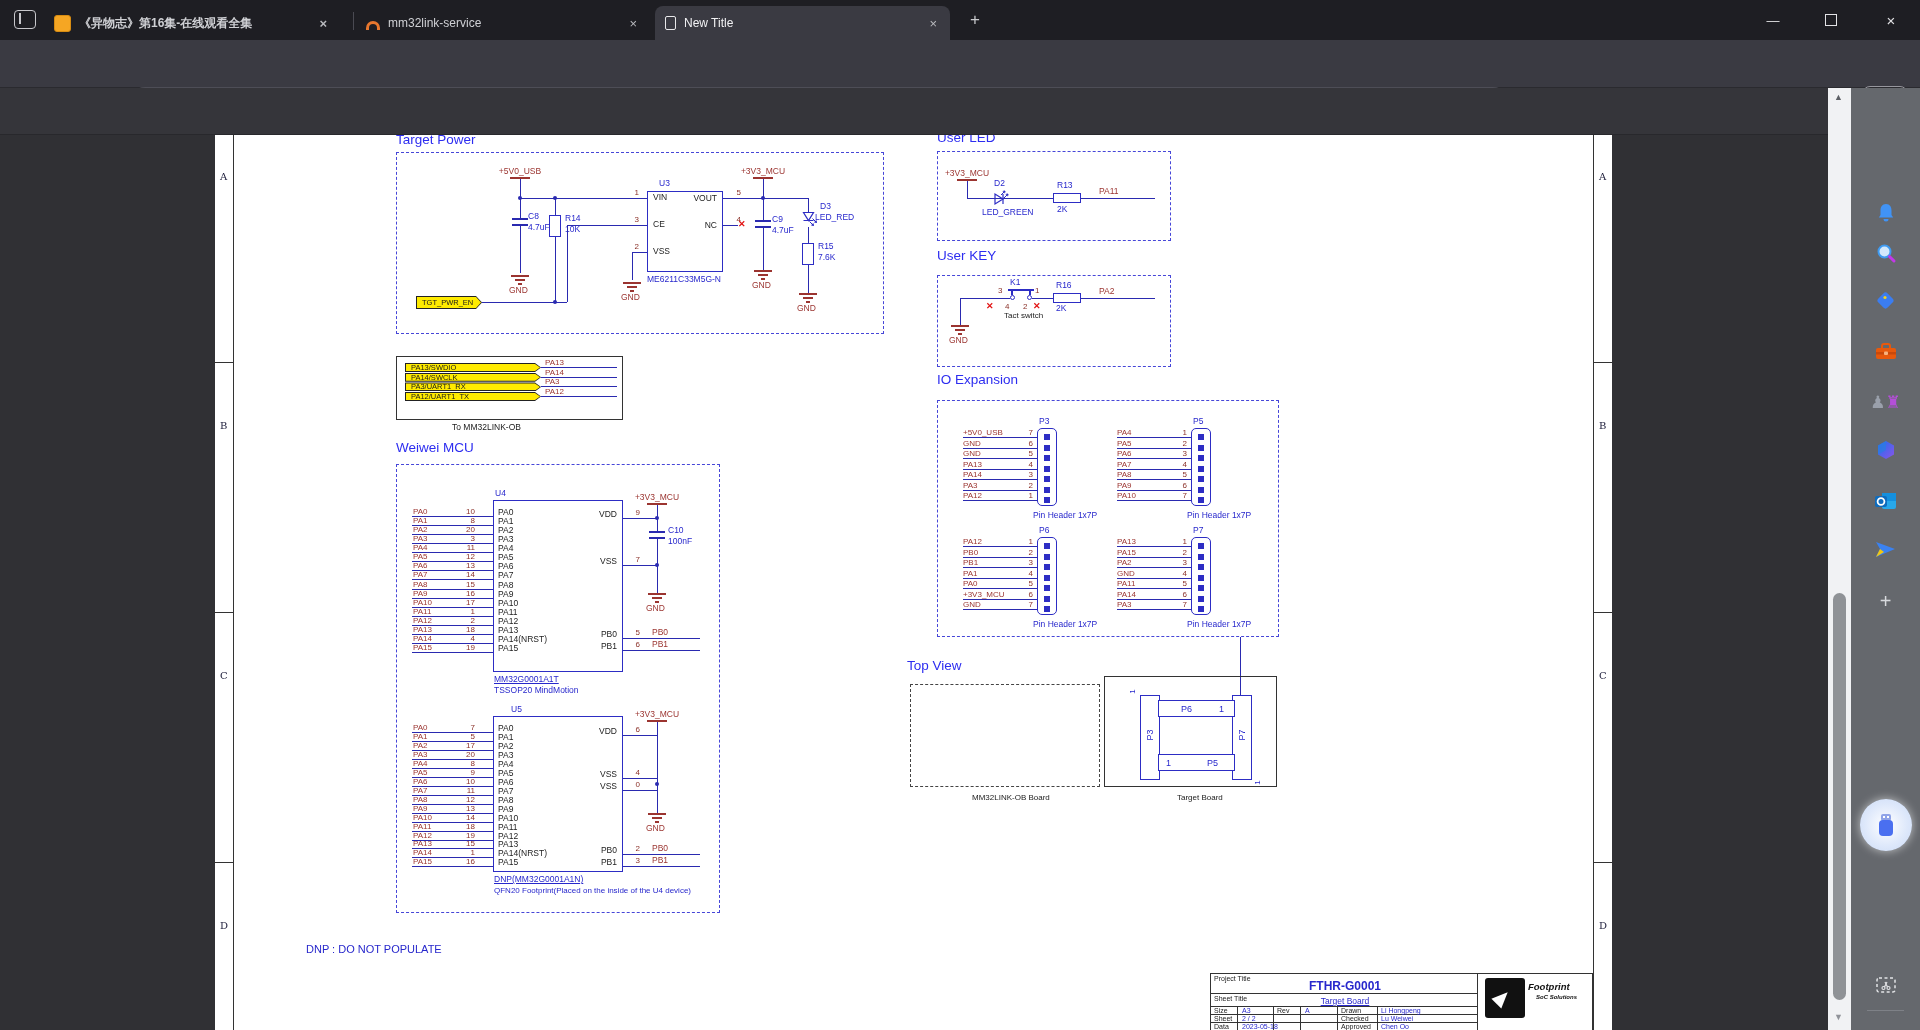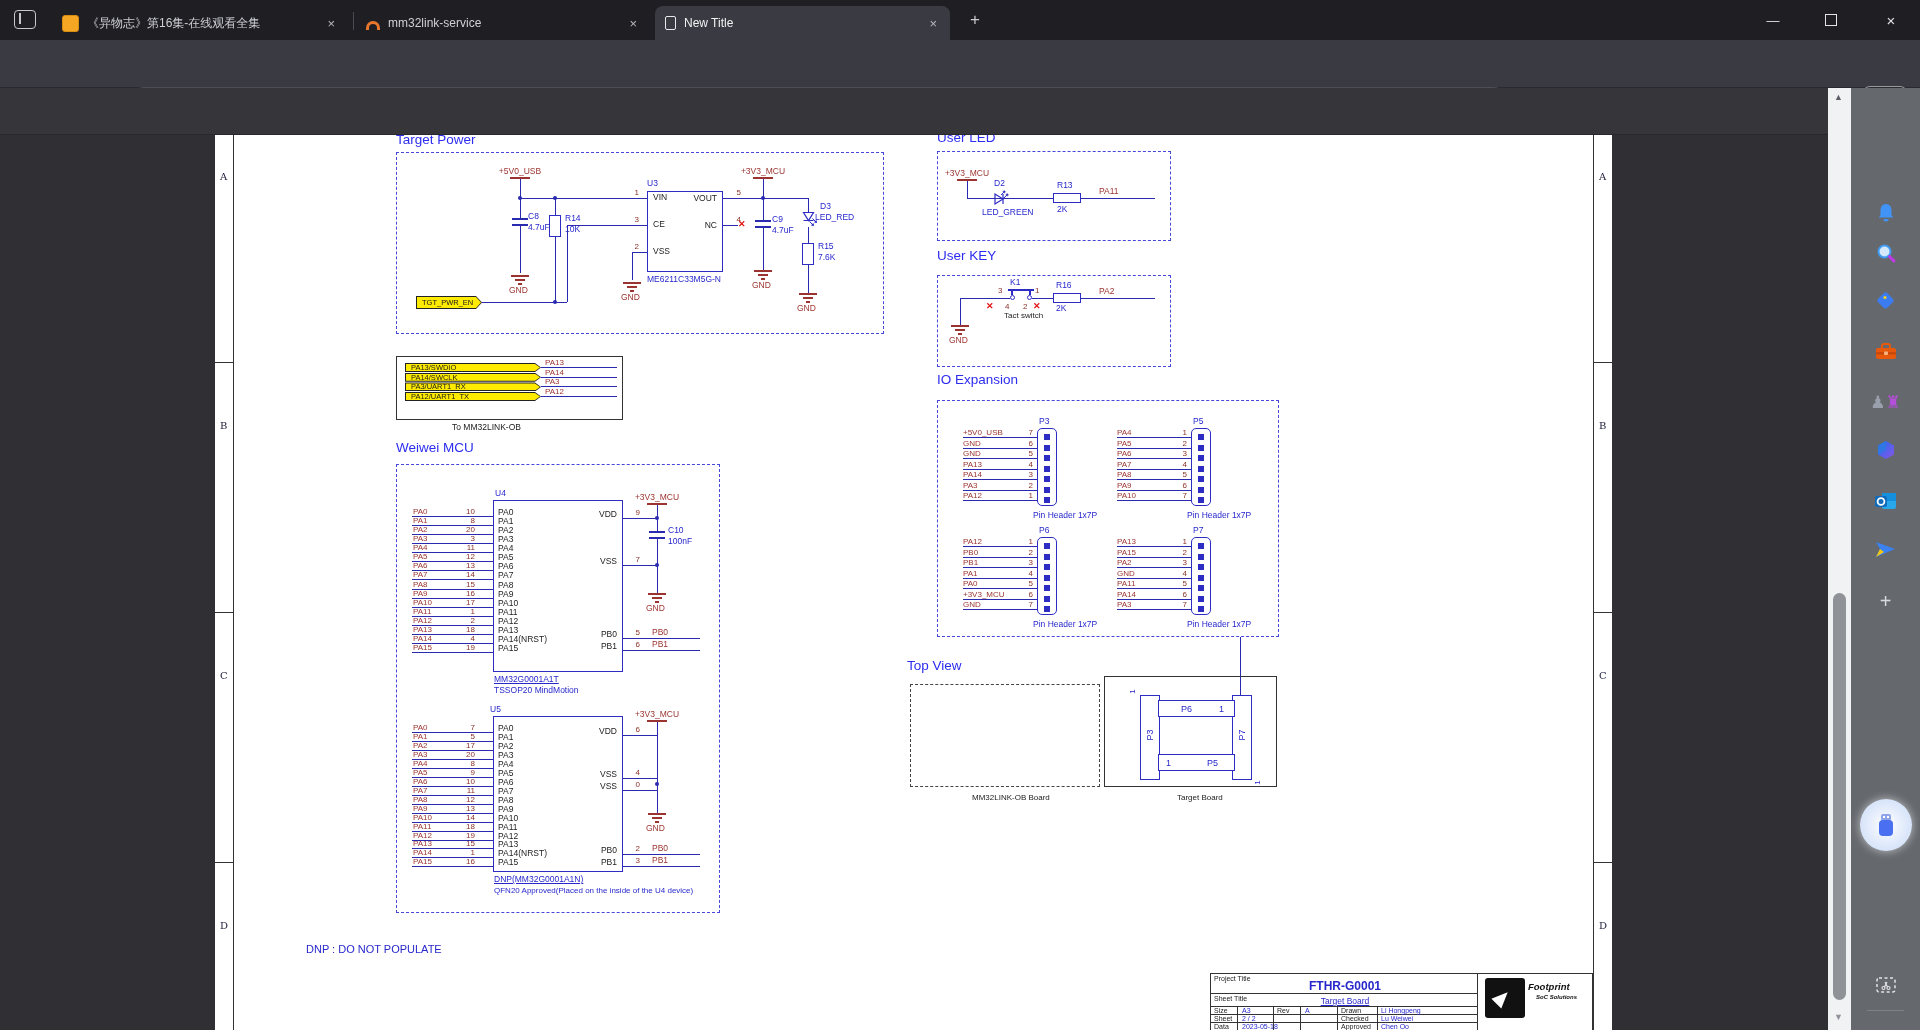--- a/index.html
+++ b/index.html
@@ -37,21 +37,21 @@
 </style>
 </head>
 <body>
 
 <div id="app">
 
   <div id="titlebar">
     <div class="abs" style="left:14px;top:10px;width:22px;height:19px;border:1.5px solid #c8c8cc;border-radius:4px;box-sizing:border-box;">
       <span style="position:absolute;left:4px;top:2px;width:1.5px;height:11px;background:#c8c8cc;"></span>
     </div>
-    <div class="tab" style="left:52px;width:296px;">
+    <div class="tab" style="left:44px;width:296px;font-weight:bold;">
       <span style="width:15px;height:15px;border-radius:3px;background:#f5a623;border:1px solid #d78c12;flex:none;"></span>
       <span class="tab-title">《异物志》第16集-在线观看全集</span>
       <span class="tab-close">×</span>
     </div>
     <div class="tab-sep" style="left:353px;"></div>
     <div class="tab" style="left:356px;width:294px;">
       <span style="width:14px;height:9px;border:3px solid #e8772e;border-bottom:none;border-radius:9px 9px 0 0;box-sizing:border-box;flex:none;margin-top:4px;"></span>
       <span class="tab-title">mm32link-service</span>
       <span class="tab-close">×</span>
     </div>
@@ -286,21 +286,21 @@
         <div style="position: absolute; left: 338px; top: 165px; width: 4px; height: 4px; border-radius: 2px; background: rgb(42, 42, 176);"></div>
         <div style="position: absolute; left: 352px; top: 90px; width: 1px; height: 77px; background: rgb(42, 42, 176);"></div>
         <div style="position: absolute; left: 352px; top: 90px; width: 80px; height: 1px; background: rgb(42, 42, 176);"></div>
         <div style="position: absolute; left: 417px; top: 117px; width: 15px; height: 1px; background: rgb(42, 42, 176);"></div>
         <div style="position: absolute; left: 417px; top: 117px; width: 1px; height: 28px; background: rgb(42, 42, 176);"></div>
         <div style="position: absolute; left: 408px; top: 147px; width: 18px; height: 2px; background: rgb(155, 52, 48);"></div>
         <div style="position: absolute; left: 412px; top: 151px; width: 10px; height: 2px; background: rgb(155, 52, 48);"></div>
         <div style="position: absolute; left: 415px; top: 155px; width: 4px; height: 2px; background: rgb(155, 52, 48);"></div>
         <div style="position: absolute; left: 406px; top: 158px; font-size: 8.5px; line-height: 9.5px; color: rgb(155, 52, 48); white-space: nowrap;">GND</div>
         <div class="cbox" style="position: absolute; left: 432px; top: 56px; width: 76px; height: 81px;"></div>
-        <div style="position: absolute; left: 432px; top: 44px; font-size: 8.5px; line-height: 9.5px; color: rgb(39, 39, 204); white-space: nowrap;">U3</div>
+        <div style="position: absolute; left: 444px; top: 44px; font-size: 8.5px; line-height: 9.5px; color: rgb(39, 39, 204); white-space: nowrap;">U3</div>
         <div style="position: absolute; left: 438px; top: 58px; font-size: 8.5px; line-height: 9.5px; color: rgb(34, 34, 34); white-space: nowrap;">VIN</div>
         <div style="position: absolute; left: 408px; top: 53px; width: 16px; font-size: 8px; line-height: 9px; color: rgb(138, 48, 40); text-align: right;">1</div>
         <div style="position: absolute; left: 417px; top: 63px; width: 15px; height: 1px; background: rgb(42, 42, 176);"></div>
         <div style="position: absolute; left: 438px; top: 85px; font-size: 8.5px; line-height: 9.5px; color: rgb(34, 34, 34); white-space: nowrap;">CE</div>
         <div style="position: absolute; left: 408px; top: 80px; width: 16px; font-size: 8px; line-height: 9px; color: rgb(138, 48, 40); text-align: right;">3</div>
         <div style="position: absolute; left: 438px; top: 112px; font-size: 8.5px; line-height: 9.5px; color: rgb(34, 34, 34); white-space: nowrap;">VSS</div>
         <div style="position: absolute; left: 408px; top: 107px; width: 16px; font-size: 8px; line-height: 9px; color: rgb(138, 48, 40); text-align: right;">2</div>
         <div style="position: absolute; left: 467px; top: 58px; width: 35px; text-align: right; font-size: 8.5px; color: rgb(34, 34, 34);">VOUT</div>
         <div style="position: absolute; left: 510px; top: 53px; width: 16px; font-size: 8px; line-height: 9px; color: rgb(138, 48, 40); text-align: right;">5</div>
         <div style="position: absolute; left: 508px; top: 63px; width: 85px; height: 1px; background: rgb(42, 42, 176);"></div>
@@ -459,21 +459,21 @@
         <div style="position: absolute; left: 408px; top: 503px; width: 77px; height: 1px; background: rgb(42, 42, 176);"></div>
         <div style="position: absolute; left: 409px; top: 493px; width: 16px; font-size: 8px; line-height: 9px; color: rgb(138, 48, 40); text-align: right;">5</div>
         <div style="position: absolute; left: 437px; top: 493px; font-size: 8.5px; line-height: 9.5px; color: rgb(155, 52, 48); white-space: nowrap;">PB0</div>
         <div style="position: absolute; left: 372px; top: 506px; width: 30px; text-align: right; font-size: 8.5px; color: rgb(34, 34, 34);">PB1</div>
         <div style="position: absolute; left: 408px; top: 515px; width: 77px; height: 1px; background: rgb(42, 42, 176);"></div>
         <div style="position: absolute; left: 409px; top: 505px; width: 16px; font-size: 8px; line-height: 9px; color: rgb(138, 48, 40); text-align: right;">6</div>
         <div style="position: absolute; left: 437px; top: 505px; font-size: 8.5px; line-height: 9.5px; color: rgb(155, 52, 48); white-space: nowrap;">PB1</div>
         <div style="position: absolute; left: 279px; top: 540px; font-size: 8.5px; line-height: 9.5px; color: rgb(39, 39, 204); white-space: nowrap; text-decoration: underline;">MM32G0001A1T</div>
         <div style="position: absolute; left: 279px; top: 551px; font-size: 8.5px; line-height: 9.5px; color: rgb(39, 39, 204); white-space: nowrap;">TSSOP20 MindMotion</div>
         <div class="cbox" style="position: absolute; left: 278px; top: 581px; width: 130px; height: 156px;"></div>
-        <div style="position: absolute; left: 275px; top: 570px; font-size: 8.5px; line-height: 9.5px; color: rgb(39, 39, 204); white-space: nowrap; text-align: center;">U5</div>
+        <div style="position: absolute; left: 296px; top: 570px; font-size: 8.5px; line-height: 9.5px; color: rgb(39, 39, 204); white-space: nowrap; text-align: center;">U5</div>
         <div style="position: absolute; left: 197px; top: 597px; width: 81px; height: 1px; background: rgb(42, 42, 176);"></div>
         <div style="position: absolute; left: 198px; top: 588px; font-size: 8px; line-height: 9px; color: rgb(155, 52, 48); white-space: nowrap;">PA0</div>
         <div style="position: absolute; left: 244px; top: 588px; width: 16px; font-size: 8px; line-height: 9px; color: rgb(138, 48, 40); text-align: right;">7</div>
         <div style="position: absolute; left: 283px; top: 589px; font-size: 8.5px; line-height: 9.5px; color: rgb(34, 34, 34); white-space: nowrap;">PA0</div>
         <div style="position: absolute; left: 197px; top: 605.96px; width: 81px; height: 1px; background: rgb(42, 42, 176);"></div>
         <div style="position: absolute; left: 198px; top: 596.96px; font-size: 8px; line-height: 9px; color: rgb(155, 52, 48); white-space: nowrap;">PA1</div>
         <div style="position: absolute; left: 244px; top: 596.96px; width: 16px; font-size: 8px; line-height: 9px; color: rgb(138, 48, 40); text-align: right;">5</div>
         <div style="position: absolute; left: 283px; top: 597.96px; font-size: 8.5px; line-height: 9.5px; color: rgb(34, 34, 34); white-space: nowrap;">PA1</div>
         <div style="position: absolute; left: 197px; top: 614.92px; width: 81px; height: 1px; background: rgb(42, 42, 176);"></div>
         <div style="position: absolute; left: 198px; top: 605.92px; font-size: 8px; line-height: 9px; color: rgb(155, 52, 48); white-space: nowrap;">PA2</div>
@@ -551,21 +551,21 @@
         <div style="position: absolute; left: 431px; top: 689px; font-size: 8.5px; line-height: 9.5px; color: rgb(155, 52, 48); white-space: nowrap;">GND</div>
         <div style="position: absolute; left: 372px; top: 710px; width: 30px; text-align: right; font-size: 8.5px; color: rgb(34, 34, 34);">PB0</div>
         <div style="position: absolute; left: 408px; top: 719px; width: 77px; height: 1px; background: rgb(42, 42, 176);"></div>
         <div style="position: absolute; left: 409px; top: 709px; width: 16px; font-size: 8px; line-height: 9px; color: rgb(138, 48, 40); text-align: right;">2</div>
         <div style="position: absolute; left: 437px; top: 709px; font-size: 8.5px; line-height: 9.5px; color: rgb(155, 52, 48); white-space: nowrap;">PB0</div>
         <div style="position: absolute; left: 372px; top: 722px; width: 30px; text-align: right; font-size: 8.5px; color: rgb(34, 34, 34);">PB1</div>
         <div style="position: absolute; left: 408px; top: 731px; width: 77px; height: 1px; background: rgb(42, 42, 176);"></div>
         <div style="position: absolute; left: 409px; top: 721px; width: 16px; font-size: 8px; line-height: 9px; color: rgb(138, 48, 40); text-align: right;">3</div>
         <div style="position: absolute; left: 437px; top: 721px; font-size: 8.5px; line-height: 9.5px; color: rgb(155, 52, 48); white-space: nowrap;">PB1</div>
         <div style="position: absolute; left: 279px; top: 740px; font-size: 8.5px; line-height: 9.5px; color: rgb(39, 39, 204); white-space: nowrap; text-decoration: underline;">DNP(MM32G0001A1N)</div>
-        <div style="position: absolute; left: 279px; top: 751px; font-size: 8px; line-height: 9px; color: rgb(39, 39, 204); white-space: nowrap;">QFN20 Approved(Placed on the inside of the U4 device)</div>
+        <div style="position: absolute; left: 279px; top: 751px; font-size: 8px; line-height: 9px; color: rgb(39, 39, 204); white-space: nowrap;">QFN20 Footprint(Placed on the inside of the U4 device)</div>
         <div style="position: absolute; left: 91px; top: 808px; font-size: 11px; line-height: 12px; color: rgb(39, 39, 204); white-space: nowrap;">DNP : DO NOT POPULATE</div>
         <div style="position: absolute; left: 722px; top: -4px; font-size: 13.5px; line-height: 14.5px; color: rgb(45, 45, 240); white-space: nowrap;">User LED</div>
         <div class="dbox" style="position: absolute; left: 722px; top: 16px; width: 234px; height: 90px;"></div>
         <div style="position: absolute; left: 742px; top: 44px; width: 20px; height: 2px; background: rgb(155, 52, 48);"></div>
         <div style="position: absolute; left: 722px; top: 33px; width: 60px; text-align: center; font-size: 8.5px; color: rgb(155, 52, 48); white-space: nowrap;">+3V3_MCU</div>
         <div style="position: absolute; left: 752px; top: 46px; width: 1px; height: 17px; background: rgb(42, 42, 176);"></div>
         <div style="position: absolute; left: 752px; top: 63px; width: 188px; height: 1px; background: rgb(42, 42, 176);"></div>
         <div style="position: absolute; left: 776px; top: 55px; width: 20px; height: 17px; transform: rotate(0deg);">
           <svg width="20" height="17" viewBox="0 0 20 17">
             <path d="M4 4 L4 14 L12 9 Z" fill="none" stroke="#2d2dc4" stroke-width="1.2"></path>

